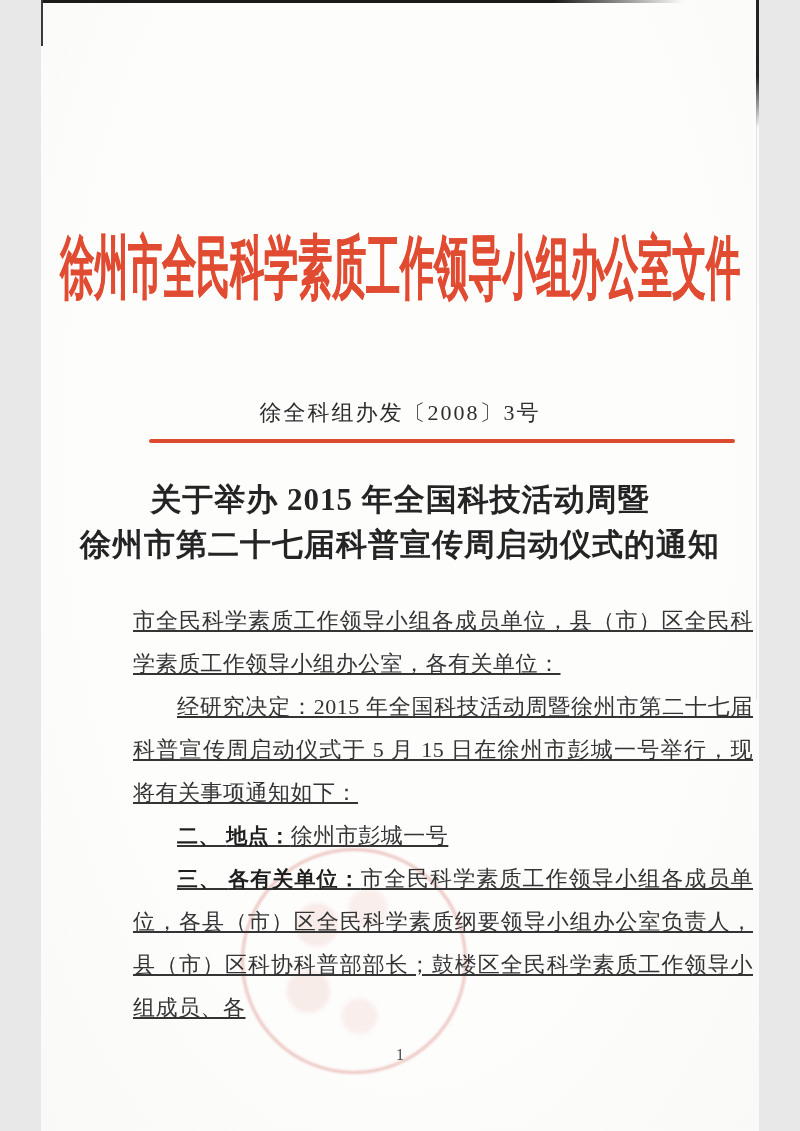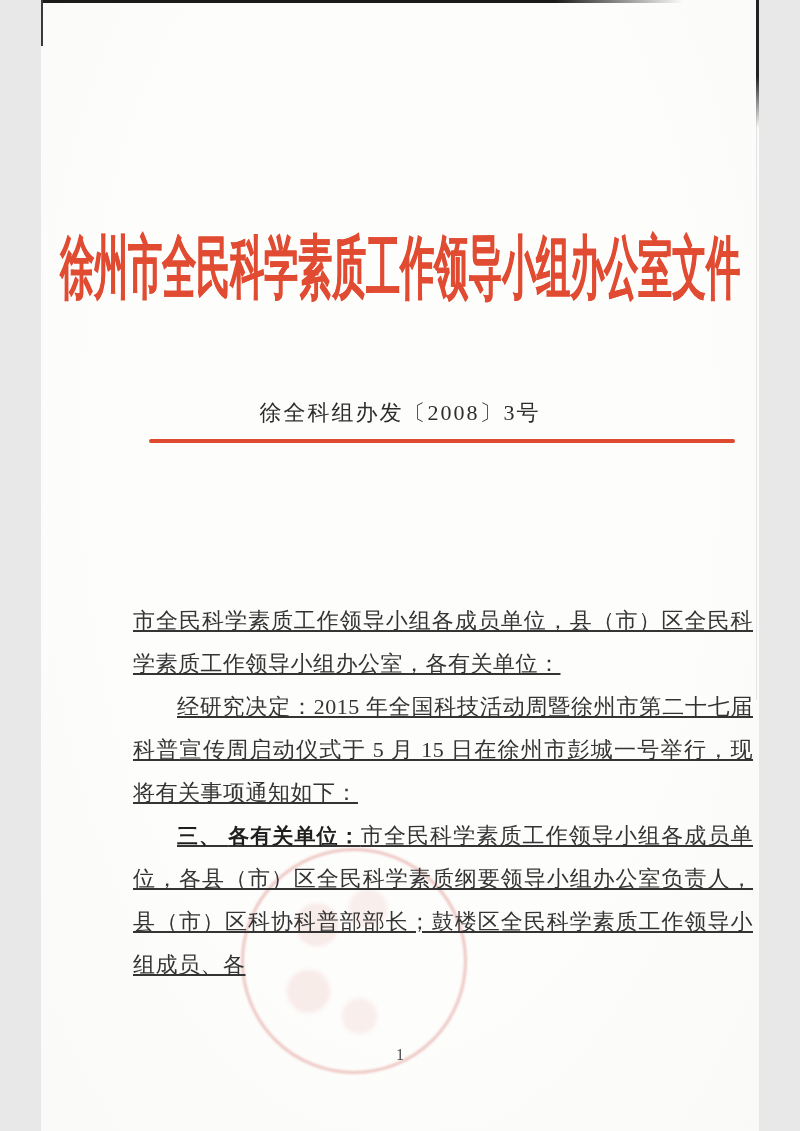--- a/index.html
+++ b/index.html
@@ -149,25 +149,30 @@
   <div class="scan-edge-left"></div>
   <div class="scan-edge-right"></div>
   <div class="scan-edge-right-faint"></div>
 
   <div class="org-line">徐州市全民科学素质工作领导小组办公室文件</div>
 
   <div class="doc-number">徐全科组办发〔2008〕3号</div>
 
   <div class="red-rule"></div>
 
+  <div class="doc-title">
+    <div>关于举办 2015 年全国科技活动周暨</div>
+    <div>徐州市第二十七届科普宣传周启动仪式的通知</div>
+  </div>
 
   <div class="seal"></div>
   <div class="seal-inner"></div>
 
   <div class="body-block">
     <p>市全民科学素质工作领导小组各成员单位，县（市）区全民科学素质工作领导小组办公室，各有关单位：</p>
     <p class="indent">经研究决定：2015 年全国科技活动周暨徐州市第二十七届科普宣传周启动仪式于 5 月 15 日在徐州市彭城一号举行，现将有关事项通知如下：</p>
+    <p class="indent"><span class="item-label">二、 </span><span class="item-label">地点：</span><span>徐州市彭城一号</span></p>
     <p class="indent"><span class="item-label">三、 </span><span class="item-label">各有关单位：</span><span>市全民科学素质工作领导小组各成员单位，各县（市）区全民科学素质纲要领导小组办公室负责人，县（市）区科协科普部部长；鼓楼区全民科学素质工作领导小组成员、各</span></p>
   </div>
 
   <div class="page-number">1</div>
 
 </div>
 
 </body></html>

